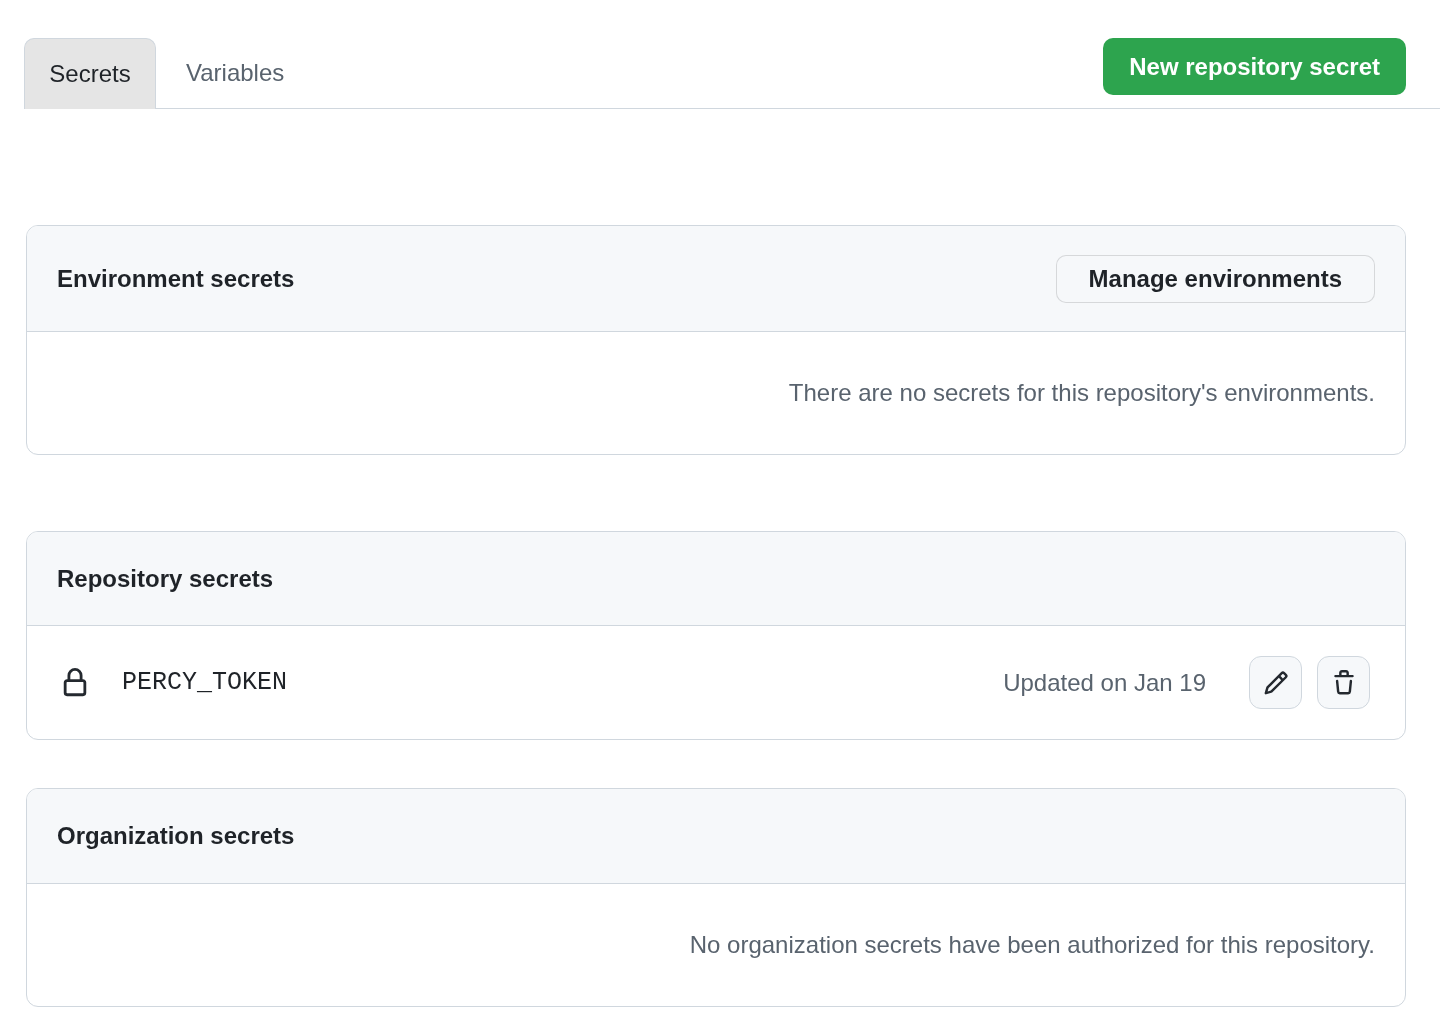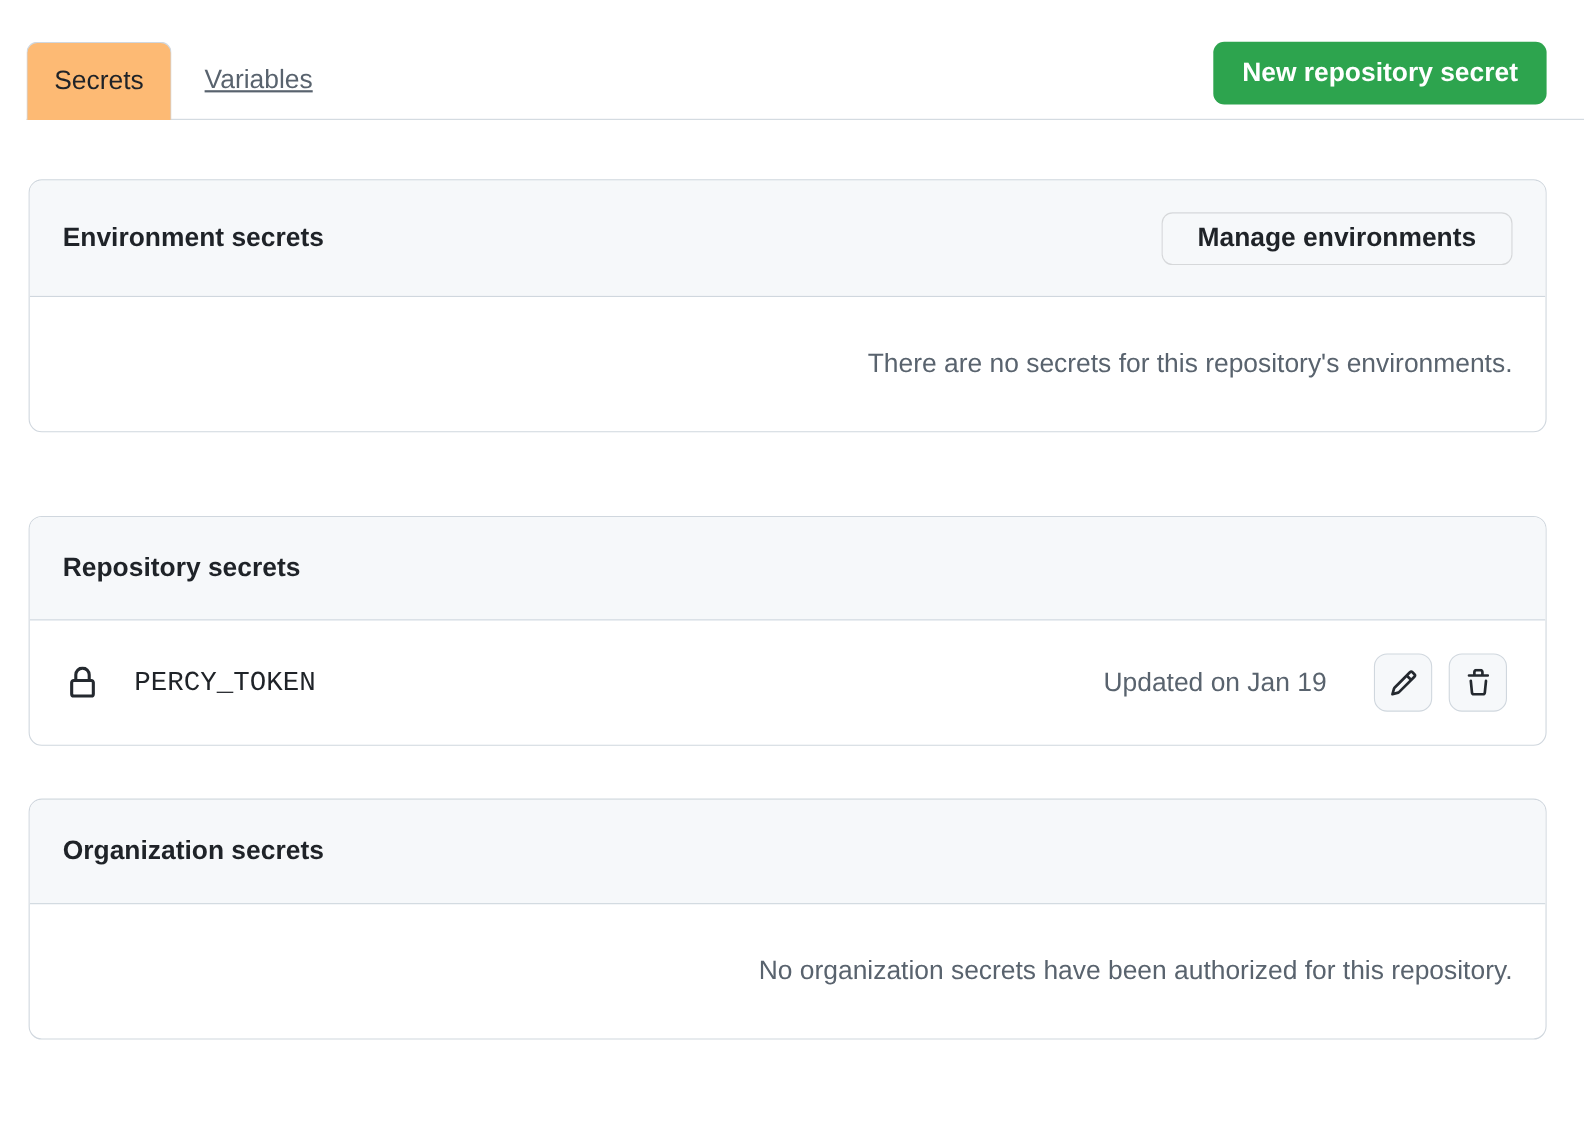--- a/index.html
+++ b/index.html
@@ -34,31 +34,30 @@
   .tab {
     display: flex;
     align-items: center;
     justify-content: center;
     font-size: 24px;
     cursor: pointer;
     user-select: none;
   }
   .tab.active {
     width: 132px;
-    background: #fdba74;
+    background: #e5e5e5;
     border: 1px solid var(--border);
     border-bottom: none;
     border-radius: 10px 10px 0 0;
     margin-bottom: -1px;
     color: var(--text-primary);
   }
   .tab.inactive {
     padding: 0 30px;
     color: var(--text-muted);
-    text-decoration: underline;
   }
 
   .primary-btn {
     position: absolute;
     top: 38px;
     right: 34px;
     height: 57px;
     padding: 0 26px;
     background: var(--accent);
     color: #ffffff;
@@ -74,21 +73,21 @@
   }
 
   
   .box {
     margin: 0 34px 0 26px;
     border: 1px solid var(--border);
     border-radius: 12px;
     background: #fff;
     overflow: hidden;
   }
-  .box.env  { margin-top: 54px; }
+  .box.env  { margin-top: 116px; }
   .box.repo { margin-top: 76px; }
   .box.org  { margin-top: 48px; }
 
   .box-header {
     background: var(--header-bg);
     border-bottom: 1px solid var(--border);
     display: flex;
     align-items: center;
     justify-content: space-between;
     padding: 0 30px;

